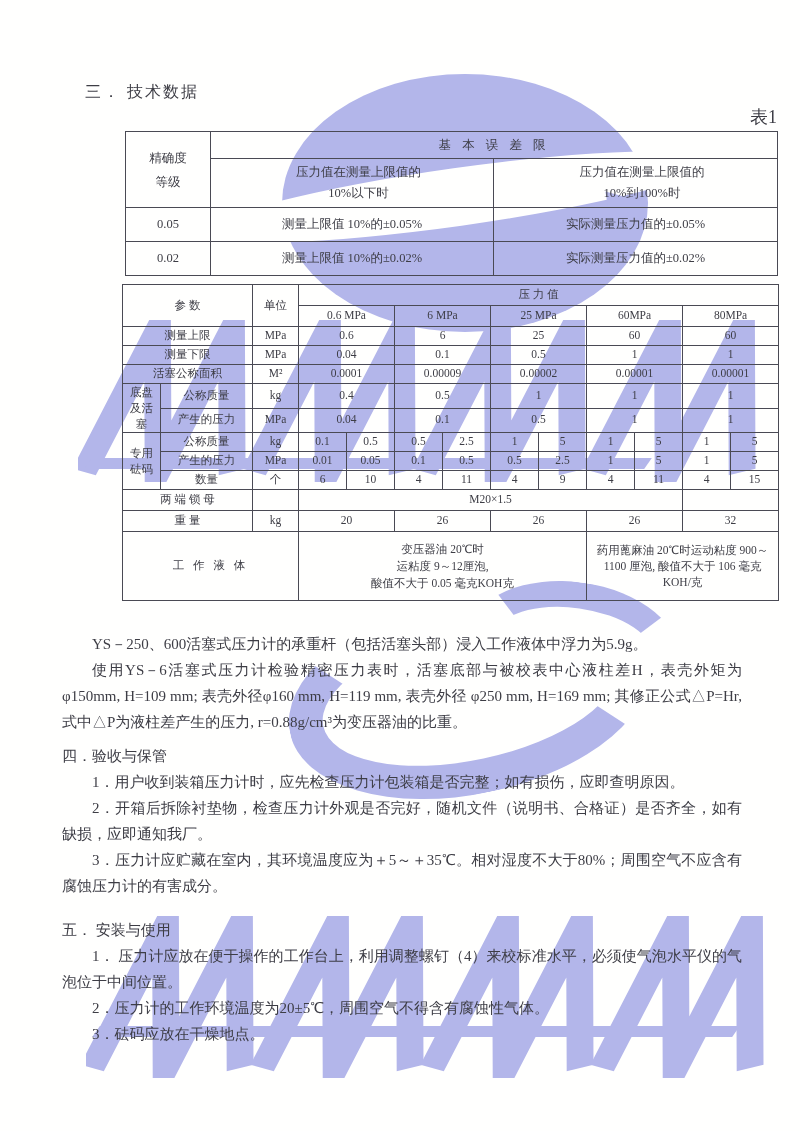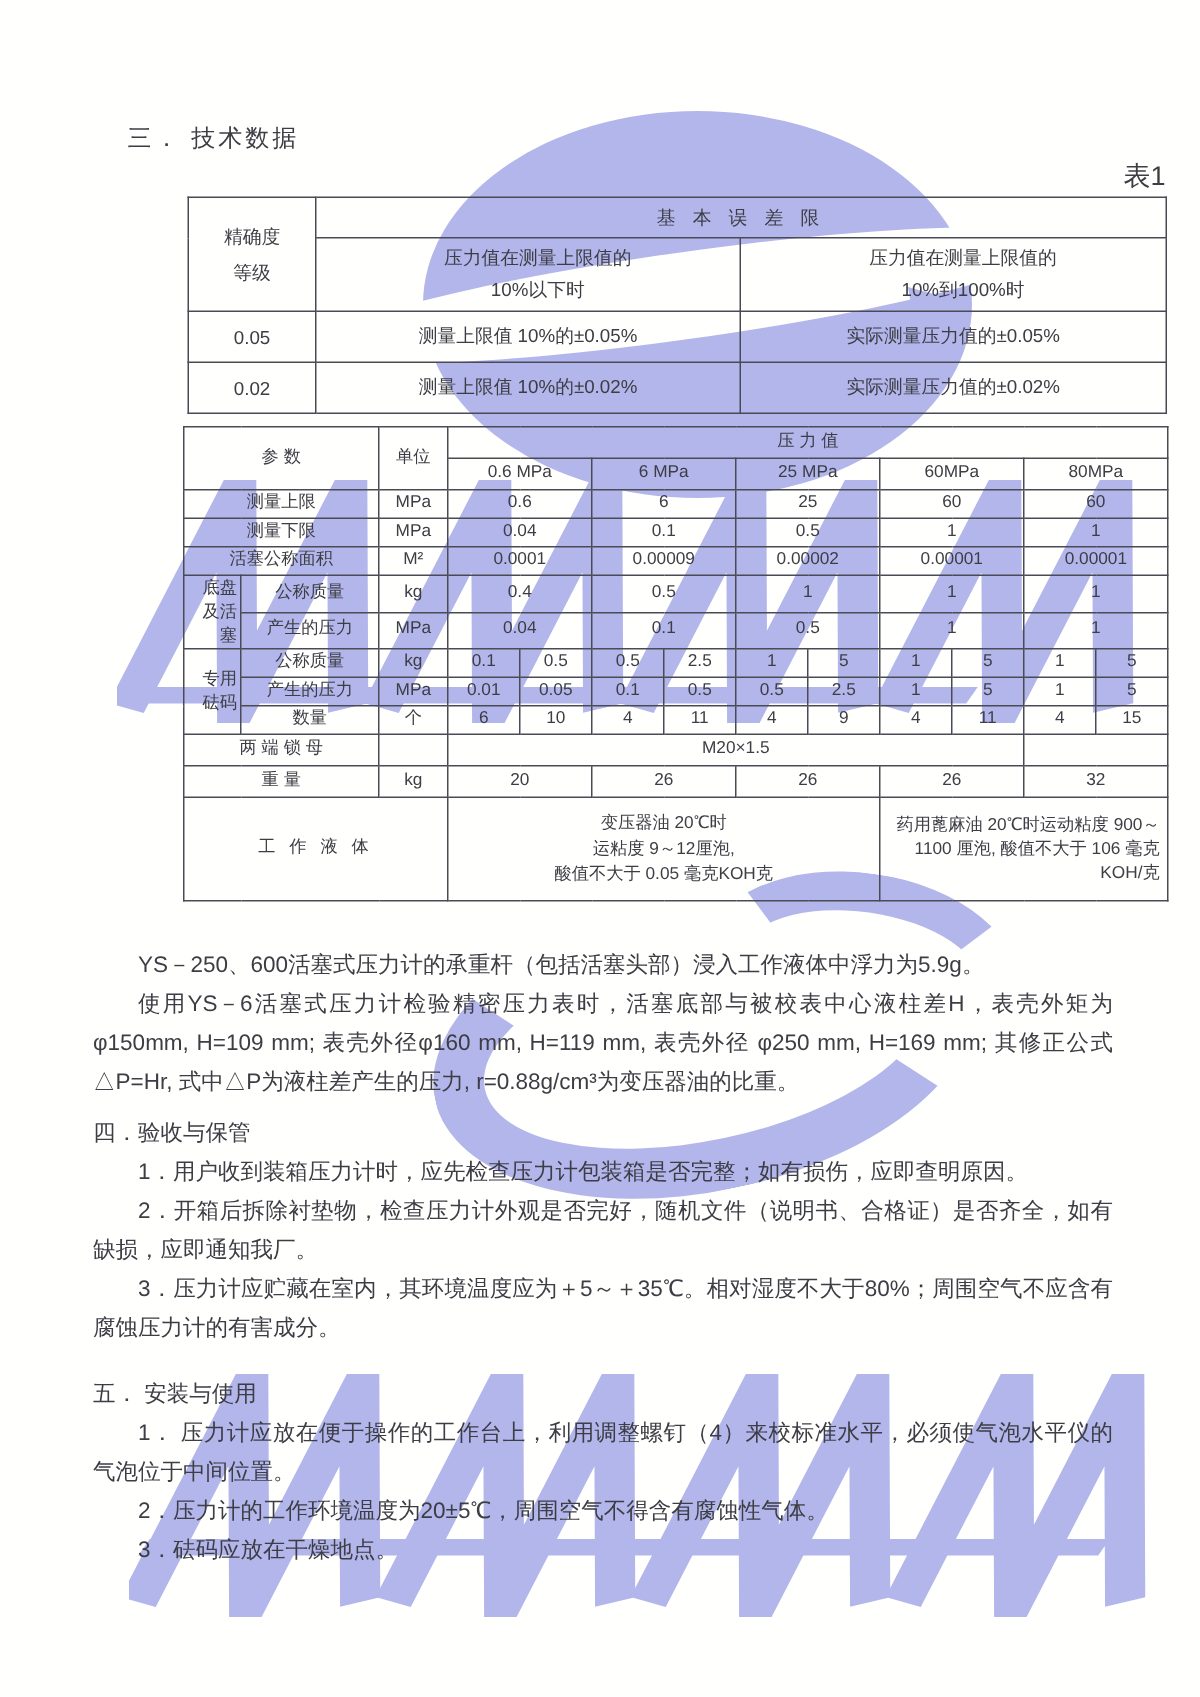--- a/index.html
+++ b/index.html
@@ -1,19 +1,19 @@
 <!DOCTYPE html>
 <html style="--wm: #b3b6ea;"><head>
 <meta charset="utf-8">
 <style>
   html,body{margin:0;padding:0;background:#ffffff;}
   .page{
     position:relative;width:800px;height:1131px;margin:0 auto;
     background:#fffffe;overflow:hidden;
-    font-family:Liberation Sans, sans-serif;
+    font-family:Liberation Serif, serif;
     color:#3d3d45;
   }
   
   .wm{position:absolute;inset:0;z-index:0;pointer-events:none;}
   .wm-ellipse{position:absolute;left:282px;top:74px;width:366px;height:258px;
     border-radius:50%;background:var(--wm,#b3b6ea);}
   .wm-cut{position:absolute;left:205px;top:168px;width:505px;height:58px;
     border-radius:50%;background:#fffffe;transform:rotate(-8deg);}
   .wm-arrow{position:absolute;left:608px;top:188px;width:0;height:0;
     border-top:17px solid transparent;border-bottom:17px solid transparent;
@@ -45,24 +45,24 @@
   .t1 .h48 td{height:48px;line-height:21px;padding-left:15px;}
   .t1 .h33 td{height:33px;}
   .t1 .corner{line-height:24px;}
   .t1 .mainh{letter-spacing:4px;}
   
   .t2{margin:8px 0 0 122px;width:656px;font-size:11.5px;}
   .t2 td{line-height:1.2;}
   .t2 .rh20 td{height:20px;}
   .t2 .rh18 td{height:18px;}
   .t2 .rh64 td{height:64px;}
-  .t2 .grp{line-height:16px;text-align:right;}
+  .t2 .grp{line-height:16px;}
   .t2 .liq-lbl{letter-spacing:3px;}
   .t2 .liq-left{line-height:17px;}
-  .t2 .liq-right{line-height:16px;padding:2px 5px;text-align:right;}
+  .t2 .liq-right{line-height:16px;padding:2px 5px;}
   
   .textblock{margin:30px 58px 0 62px;font-size:15px;line-height:26px;
     text-align:justify;}
   .para{margin:0;text-indent:2em;}
   .sec-h{margin:8px 0 0 0;text-indent:0;}
   .sec-h.gap{margin-top:18px;}
 </style>
 </head>
 <body>
 

